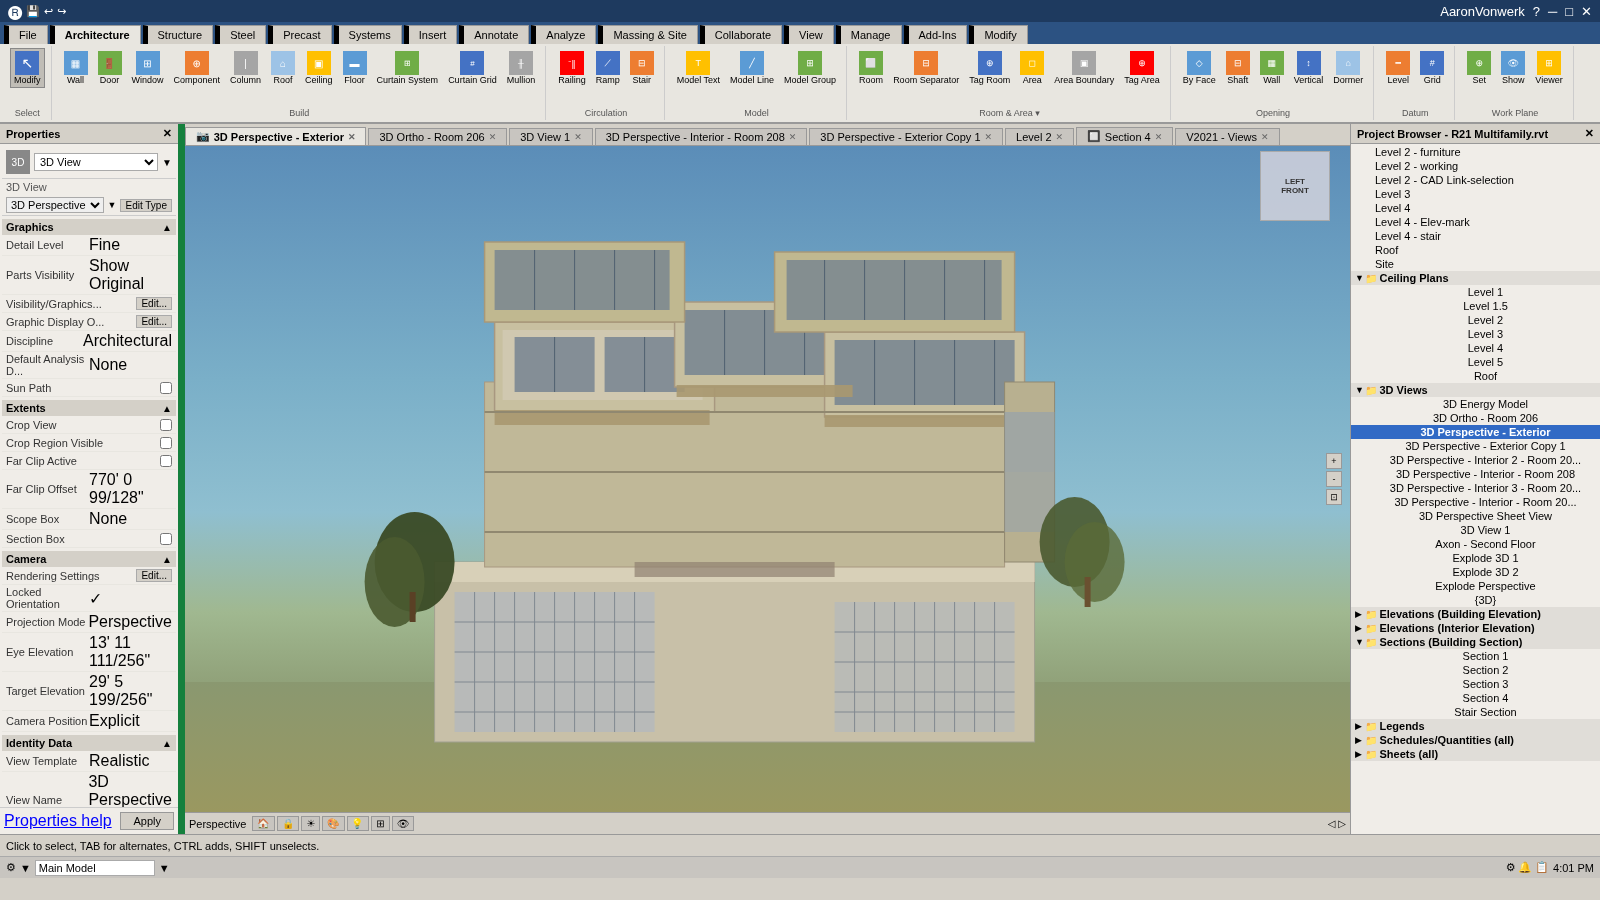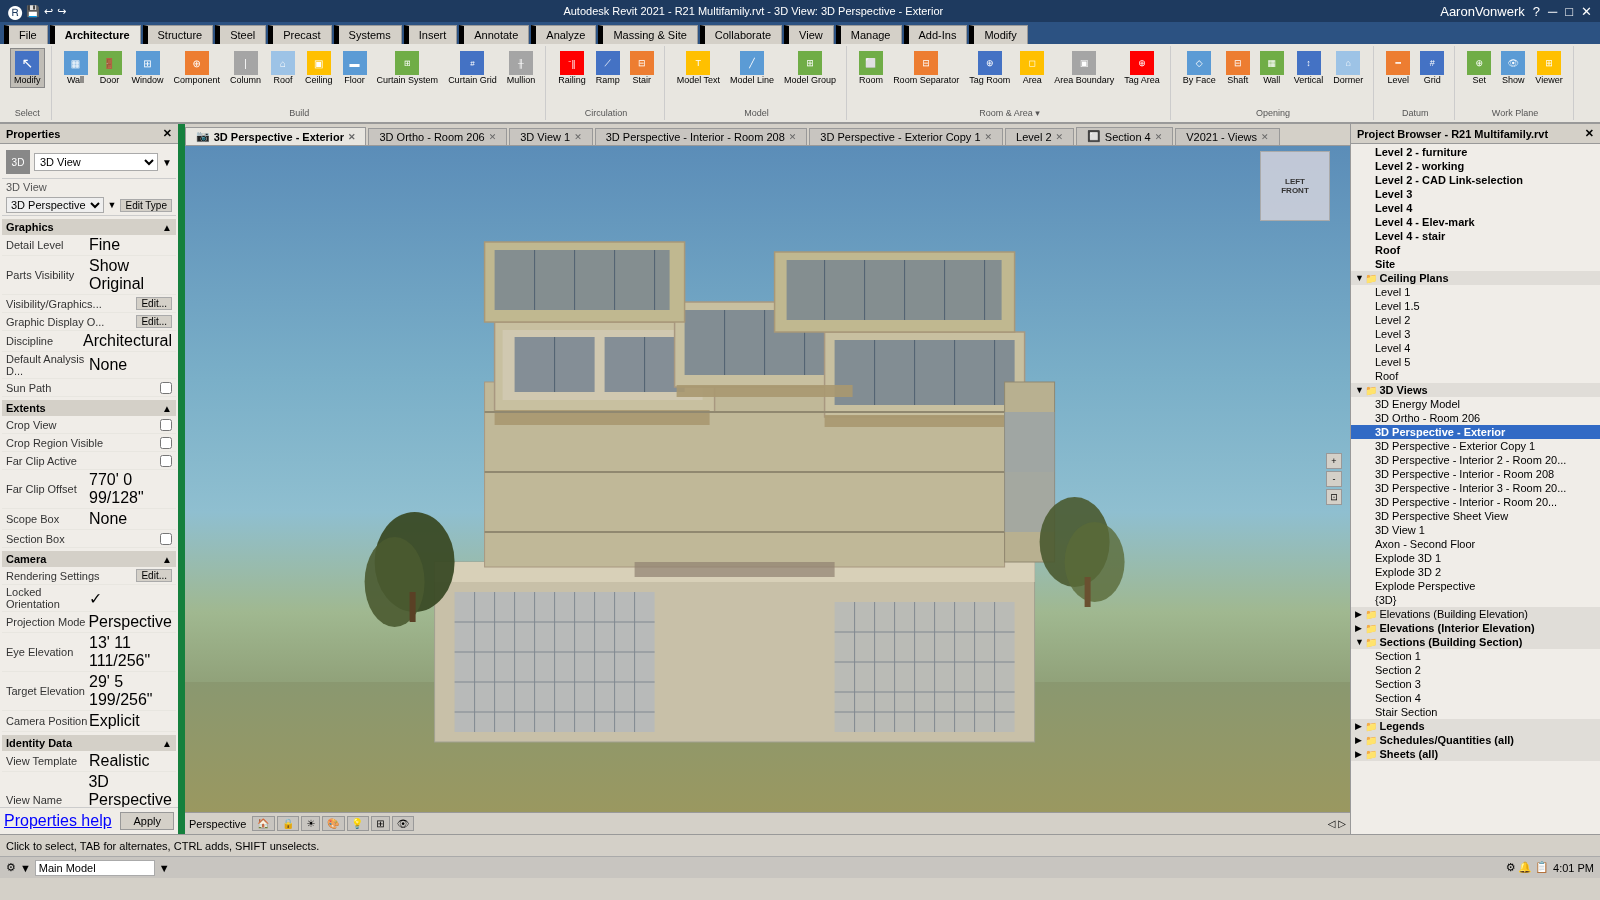--- a/index.html
+++ b/index.html
@@ -58,22 +58,22 @@
     
     #right-panel { width: 250px; background: #f0ede8; border-left: 1px solid #999; display: flex; flex-direction: column; }
     #browser-header { background: #d4d0c8; padding: 3px 6px; display: flex; align-items: center; justify-content: space-between; border-bottom: 1px solid #999; font-weight: bold; font-size: 11px; }
     #browser-content { flex: 1; overflow-y: auto; }
     .tree-item { padding: 1px 0; }
     .tree-node { display: flex; align-items: center; padding: 1px 4px; cursor: pointer; white-space: nowrap; }
     .tree-node.selected { background: #316ac5; color: white; }
     .tree-expand { width: 10px; font-size: 9px; }
     .tree-icon { font-size: 10px; margin-right: 2px; }
     .tree-label { font-size: 11px; }
-    .indent1 { padding-left: 14px; font-weight: bold; }
-    .indent2 { padding-left: 24px; }
+    .indent1 { padding-left: 14px; }
+    .indent2 { padding-left: 24px; justify-content: center; }
 
     
     #statusbar { height: 22px; background: #d4d0c8; border-top: 1px solid #999; display: flex; align-items: center; padding: 0 6px; font-size: 11px; gap: 8px; }
     #statusbar-bottom { height: 22px; background: #c8c5c0; border-top: 1px solid #aaa; display: flex; align-items: center; padding: 0 6px; font-size: 11px; gap: 4px; justify-content: space-between; }
 
     
     #perspective-bar { height: 22px; background: #d4d0c8; border-top: 1px solid #999; display: flex; align-items: center; padding: 0 4px; gap: 2px; }
     .persp-btn { padding: 1px 4px; background: #c8c5c0; border: 1px solid #999; cursor: pointer; font-size: 10px; }
 
     
@@ -88,23 +88,20 @@
   </style>
 </head>
 <body>
 
 <div id="titlebar">
   <div id="titlebar-left">
     <span style="font-size:14px;">🅡</span>
     <span style="font-size:11px; cursor:pointer;">💾</span>
     <span style="font-size:11px; cursor:pointer;">↩</span>
     <span style="font-size:11px; cursor:pointer;">↪</span>
-  </div>
-  <div id="titlebar-center">
-    <span>Autodesk Revit 2021 - R21 Multifamily.rvt - 3D View: 3D Perspective - Exterior</span>
   </div>
   <div id="titlebar-right">
     <span>AaronVonwerk</span>
     <span style="cursor:pointer;">?</span>
     <span style="cursor:pointer;">─</span>
     <span style="cursor:pointer;">□</span>
     <span style="cursor:pointer;">✕</span>
   </div>
 </div>
 
@@ -760,21 +757,21 @@
         <div class="tree-node indent2">
           <span class="tree-label">Explode Perspective</span>
         </div>
         <div class="tree-node indent2">
           <span class="tree-label">{3D}</span>
         </div>
 
         <div class="tree-node" style="background:#e0ddd8;">
           <span class="tree-expand">▶</span>
           <span class="tree-icon">📁</span>
-          <span class="tree-label" style="font-weight:normal;">Elevations (Building Elevation)</span>
+          <span class="tree-label" style="font-weight:bold;">Elevations (Building Elevation)</span>
         </div>
 
         <div class="tree-node" style="background:#e0ddd8;">
           <span class="tree-expand">▶</span>
           <span class="tree-icon">📁</span>
           <span class="tree-label" style="font-weight:bold;">Elevations (Interior Elevation)</span>
         </div>
 
         <div class="tree-node" style="background:#e0ddd8;">
           <span class="tree-expand">▼</span>

